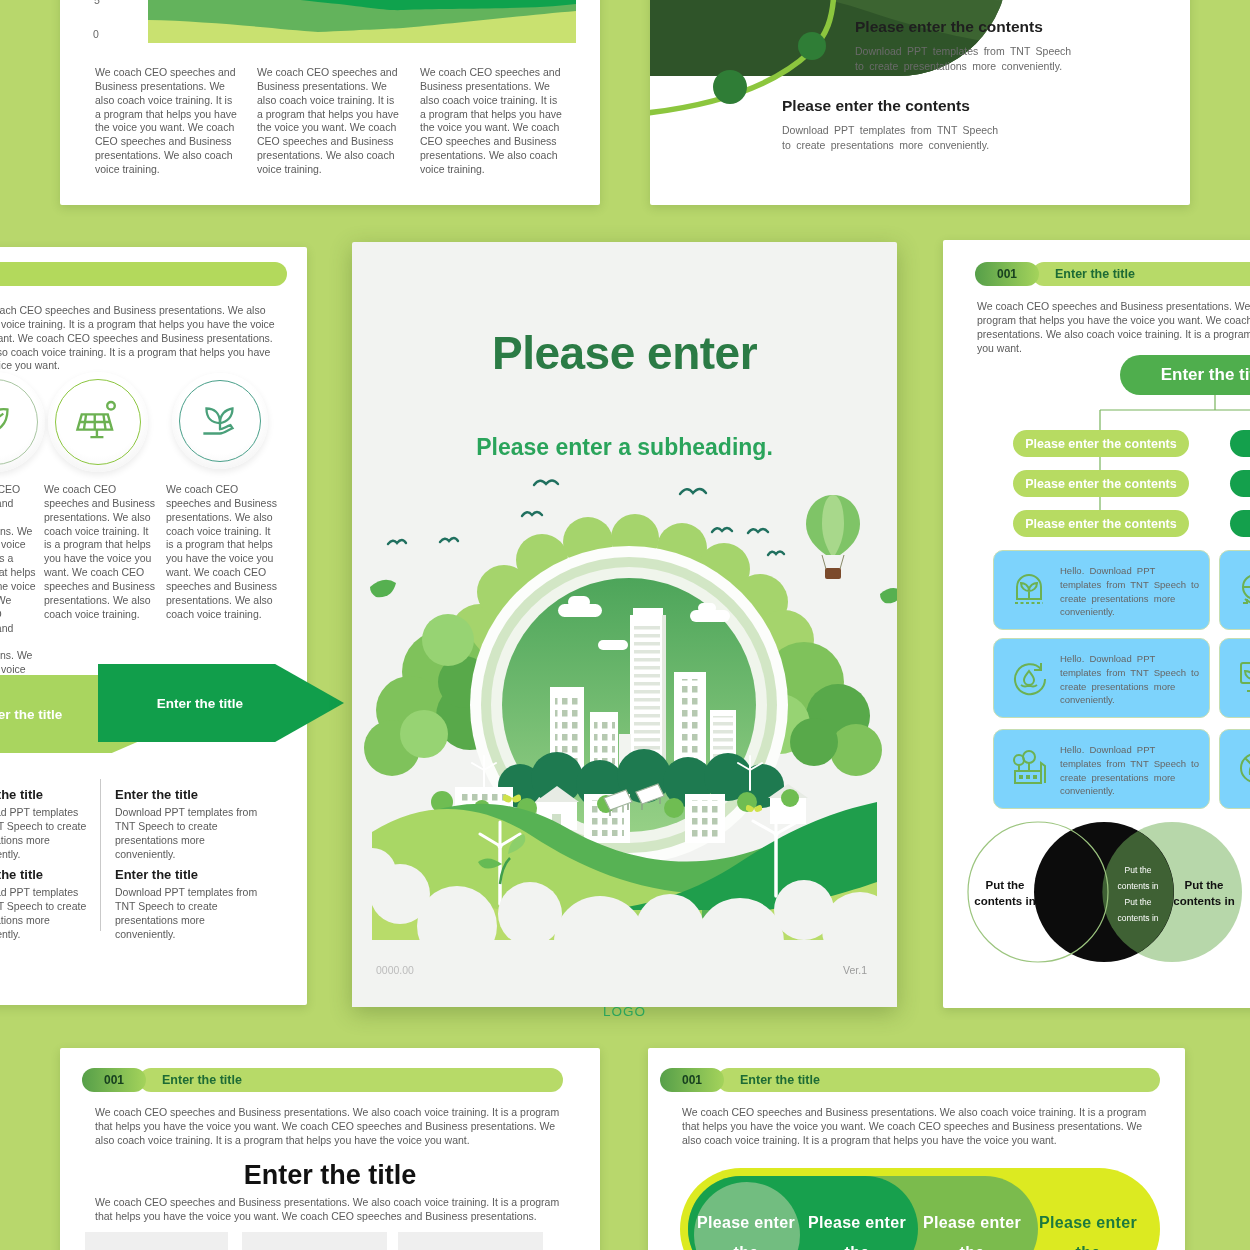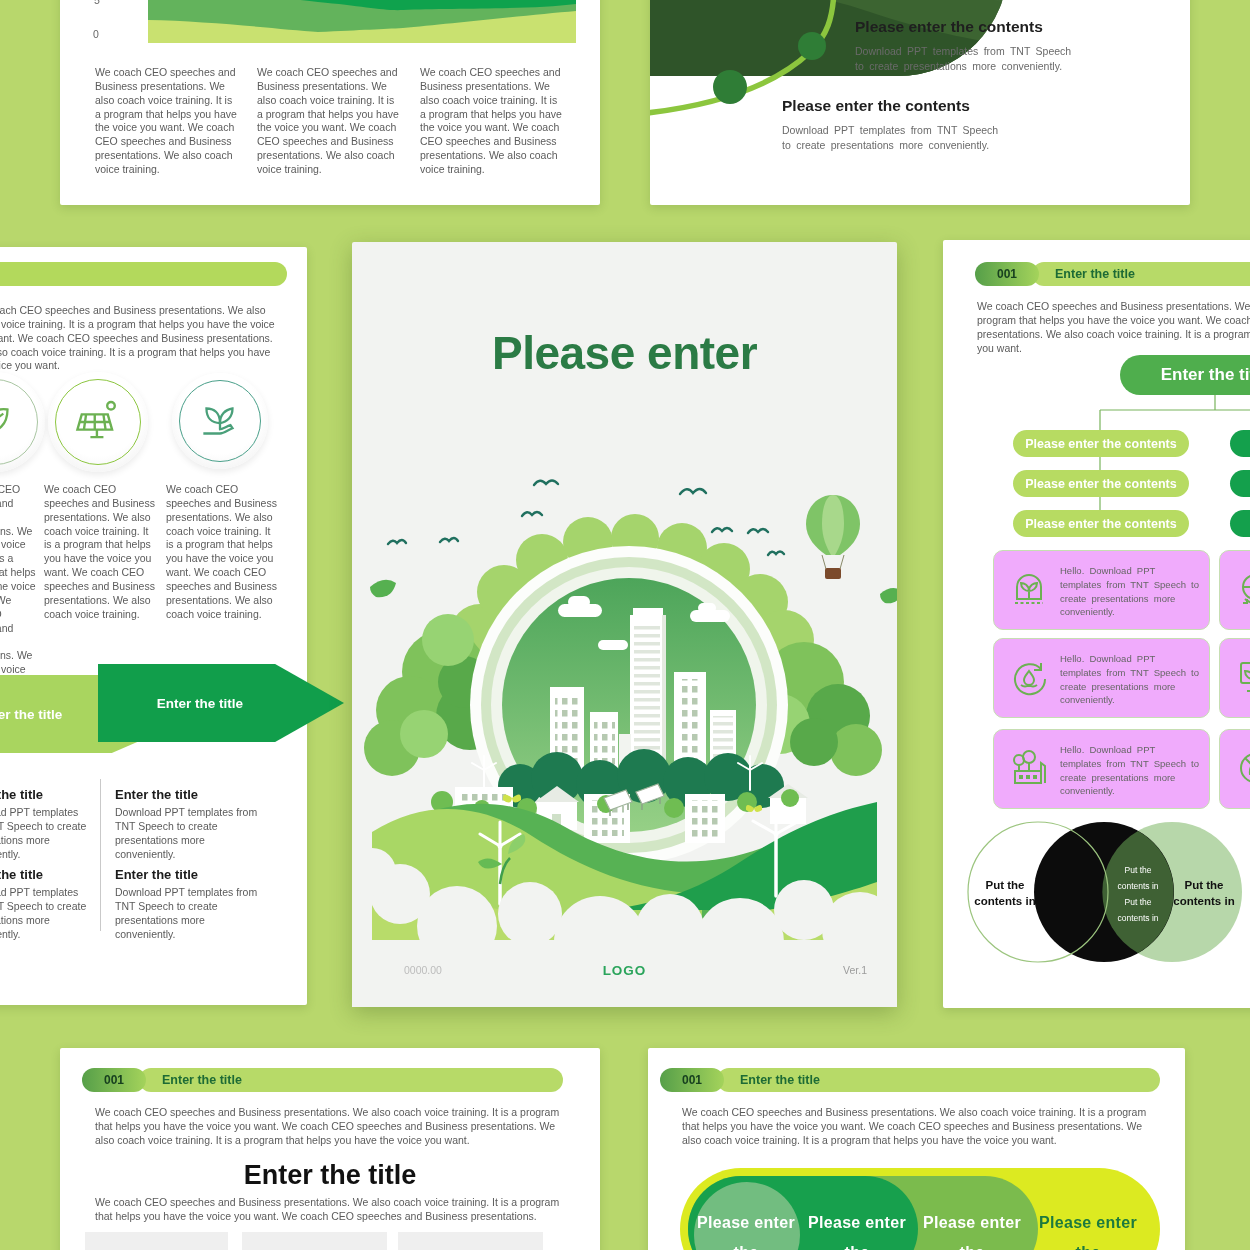--- a/index.html
+++ b/index.html
@@ -15,21 +15,21 @@
   .hdr{position:absolute;height:24px;border-radius:12px;background:#ffffff;}
   .hdr-rest{position:absolute;left:57px;right:0;top:0;bottom:0;background:#b7da68;border-radius:12px;}
   .hdr-cap{position:absolute;left:0;top:0;width:64px;height:24px;border-radius:12px;
            background:linear-gradient(90deg,#569f49,#a4d35b);display:flex;align-items:center;
            justify-content:center;font-size:12px;font-weight:bold;color:#17401f;}
   .hdr-title{position:absolute;left:80px;top:0;height:24px;display:flex;align-items:center;
              font-size:12.5px;font-weight:bold;color:#1d6b35;}
   .cpill{position:absolute;height:27px;border-radius:14px;background:#b7db62;color:#fff;
          font-weight:bold;font-size:12.5px;display:flex;align-items:center;justify-content:center;}
   .dpill{position:absolute;height:27px;border-radius:14px;background:#14a04c;}
-  .obox{position:absolute;background:#f0abfc;border:1px solid #c6deb2;border-radius:10px;}
+  .obox{position:absolute;background:#7dd3fc;border:1px solid #c6deb2;border-radius:10px;}
   .gbox{position:absolute;background:#efefef;}
   .arrow{position:absolute;display:flex;align-items:center;color:#fff;font-weight:bold;font-size:13.5px;}
   .icircle{position:absolute;border-radius:50%;
            background:radial-gradient(circle at 50% 42%,#ffffff 55%,#ebebeb 100%);
            box-shadow:0 3px 7px rgba(0,0,0,.08);}
   .iring{position:absolute;inset:7px;border-radius:50%;display:flex;align-items:center;justify-content:center;}
   .npill-txt{position:absolute;width:110px;text-align:center;font-weight:bold;font-size:16px;
              line-height:30px;color:#fff;letter-spacing:.3px;}
 </style>
 </head>
@@ -302,23 +302,24 @@
           <circle cx="508" cy="688" r="38"></circle>
           <circle cx="20" cy="630" r="24"></circle>
         <rect x="0" y="698" width="545" height="67"></rect>
       </g>
     </svg>
 
     <div class="abs" style="left:0;top:83px;width:545px;text-align:center;font-size:46px;font-weight:bold;
          color:#2b7b45;letter-spacing:-.5px;line-height:56px">
       <div>Please enter</div>
     </div>
-
-    <div class="abs" style="left:52px;top:722px;font-size:10.5px;color:#bcbcbc">0000.00</div>
-    <div class="abs" style="left:0;top:721px;width:545px;text-align:center;font-size:13.5px;font-weight:bold;
+    <div class="abs" style="left:0;top:192px;width:545px;text-align:center;font-size:23px;font-weight:bold;color:#2aa45b">Please enter a subheading.</div>
+
+    <div class="abs" style="left:24px;top:722px;font-size:10.5px;color:#bcbcbc">0000.00</div>
+    <div class="abs" style="left:0;top:762px;width:545px;text-align:center;font-size:13.5px;font-weight:normal;
          color:#2aa45b;letter-spacing:1px">LOGO</div>
     <div class="abs" style="right:30px;top:722px;font-size:10.5px;color:#9c9c9c">Ver.1</div>
   </div>
 
   <div class="card" style="left:943px;top:240px;width:430px;height:768px">
     <div class="hdr" style="left:32px;top:22px;width:398px">
       <div class="hdr-rest"></div>
       <div class="hdr-cap">001</div>
       <div class="hdr-title">Enter the title</div>
     </div>

